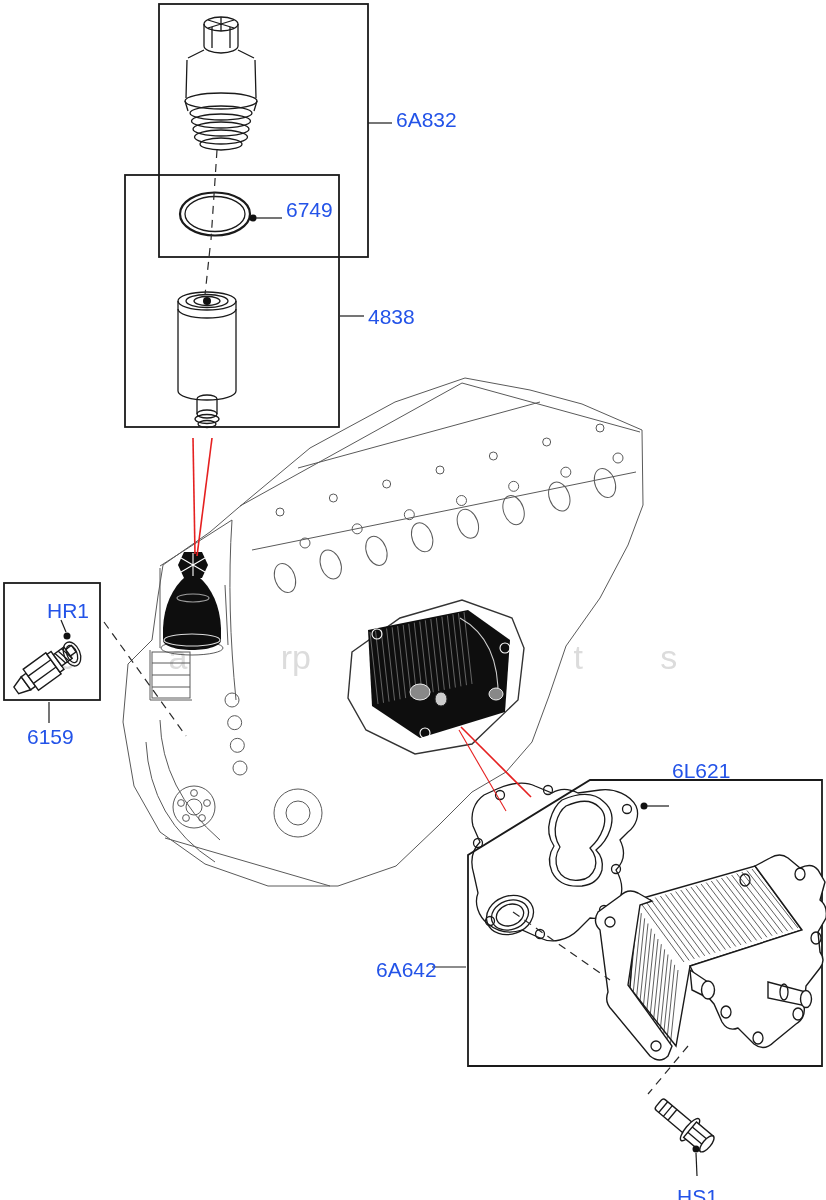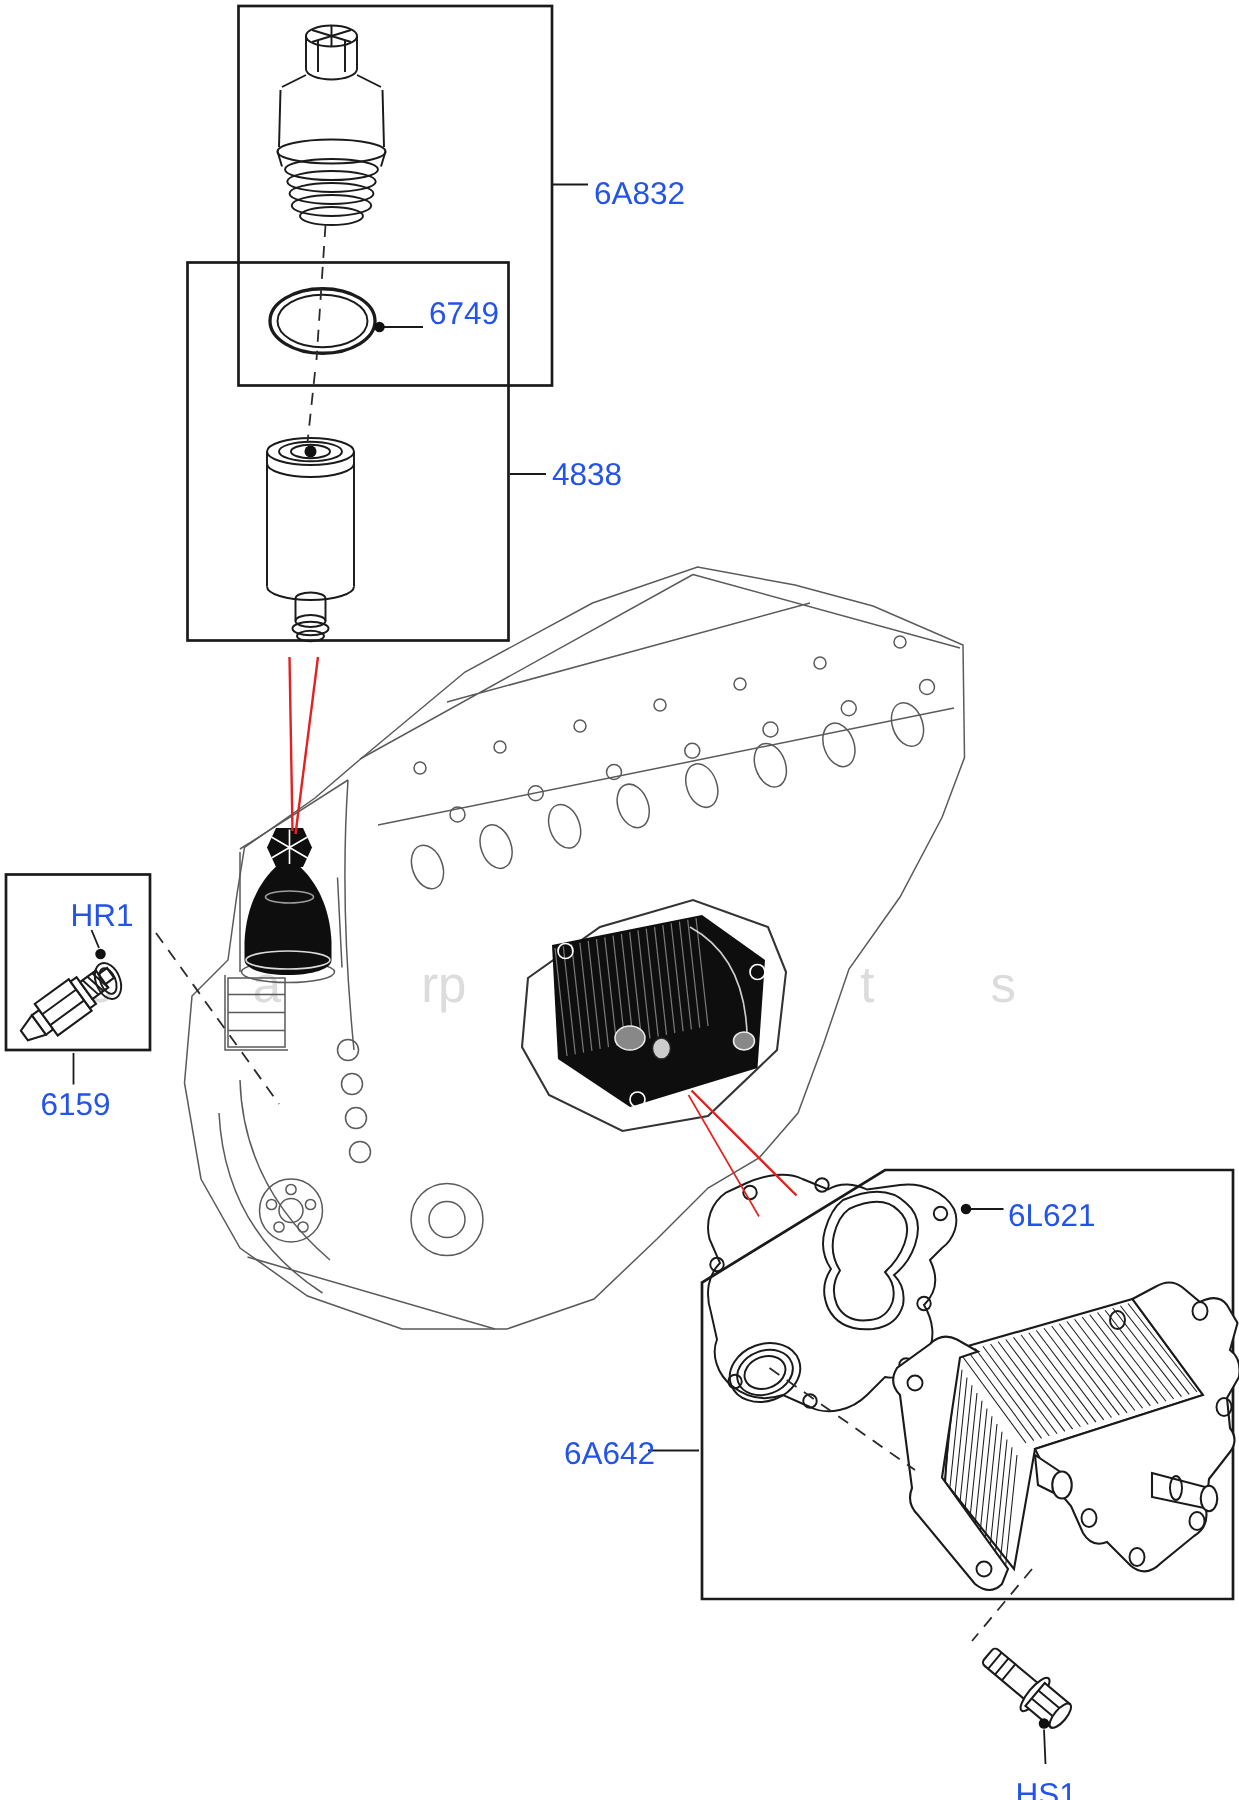--- a/index.html
+++ b/index.html
@@ -322,21 +322,21 @@
         <circle class="dot" cx="67" cy="636" r="3.5"></circle>
       <path class="ldr" d="M49,702 L49,723"></path>
       <circle class="dot" cx="644" cy="806" r="3.5"></circle>
         <path class="ldr" d="M647,806 L669,806"></path>
       <path class="ldr" d="M432,967 L466,967"></path>
       <circle class="dot" cx="696" cy="1149" r="3.5"></circle>
         <path class="ldr" d="M696,1153 L697,1176"></path>
     </g>
   </svg>
 
-  <div class="callout" style="left:396px;top:119px">6A832</div>
+  <div class="callout" style="left:396px;top:109px">6A832</div>
   <div class="callout" style="left:286px;top:199px">6749</div>
   <div class="callout" style="left:368px;top:306px">4838</div>
   <div class="callout" style="left:47px;top:600px">HR1</div>
   <div class="callout" style="left:27px;top:726px">6159</div>
-  <div class="callout" style="left:672px;top:800px">6L621</div>
+  <div class="callout" style="left:672px;top:760px">6L621</div>
   <div class="callout" style="left:376px;top:959px">6A642</div>
   <div class="callout" style="left:677px;top:1186px">HS1</div>
 </div>
 
 </body></html>

